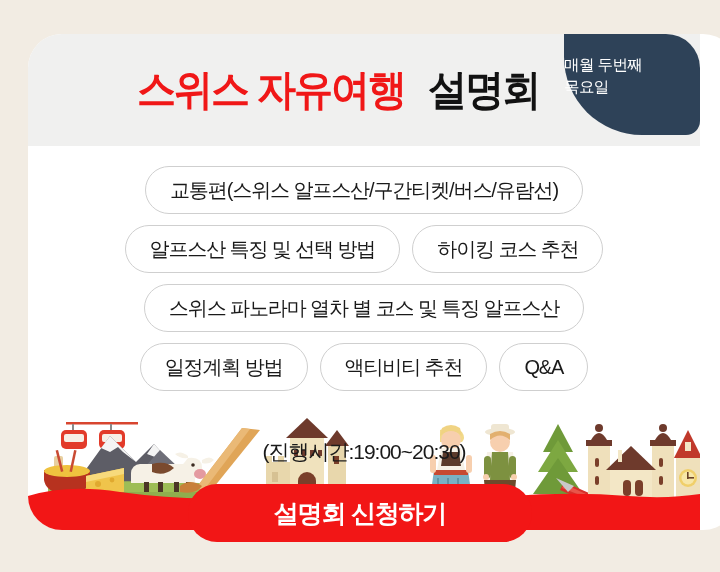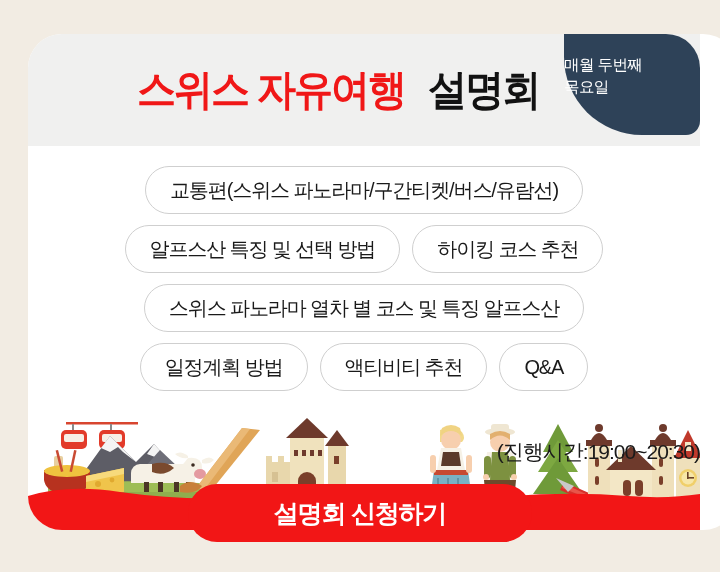--- a/index.html
+++ b/index.html
@@ -118,21 +118,21 @@
     white-space: nowrap;
     background: #fff;
   }
 
   
   .time-note {
     position: absolute;
     left: 0;
     top: 404px;
     width: 672px;
-    text-align: right;
+    text-align: center;
     font-size: 21px;
     letter-spacing: -1px;
     color: #1a1a1a;
     z-index: 4;
   }
 
   
   .scenery {
     position: absolute;
     left: 0;
@@ -175,21 +175,21 @@
       <span class="t-dark">설명회</span>
     </div>
     <div class="badge">
       <div class="badge-line">매월 두번째</div>
       <div class="badge-line">목요일</div>
     </div>
   </div>
 
   <div class="topics">
     <div class="topic-row">
-      <div class="pill">교통편(스위스 파노라마/구간티켓/버스/유람선)</div>
+      <div class="pill">교통편(스위스 알프스산/구간티켓/버스/유람선)</div>
     </div>
     <div class="topic-row">
       <div class="pill">알프스산 특징 및 선택 방법</div>
       <div class="pill">하이킹 코스 추천</div>
     </div>
     <div class="topic-row">
       <div class="pill">스위스 파노라마 열차 별 코스 및 특징 알프스산</div>
     </div>
     <div class="topic-row">
       <div class="pill">일정계획 방법</div>

